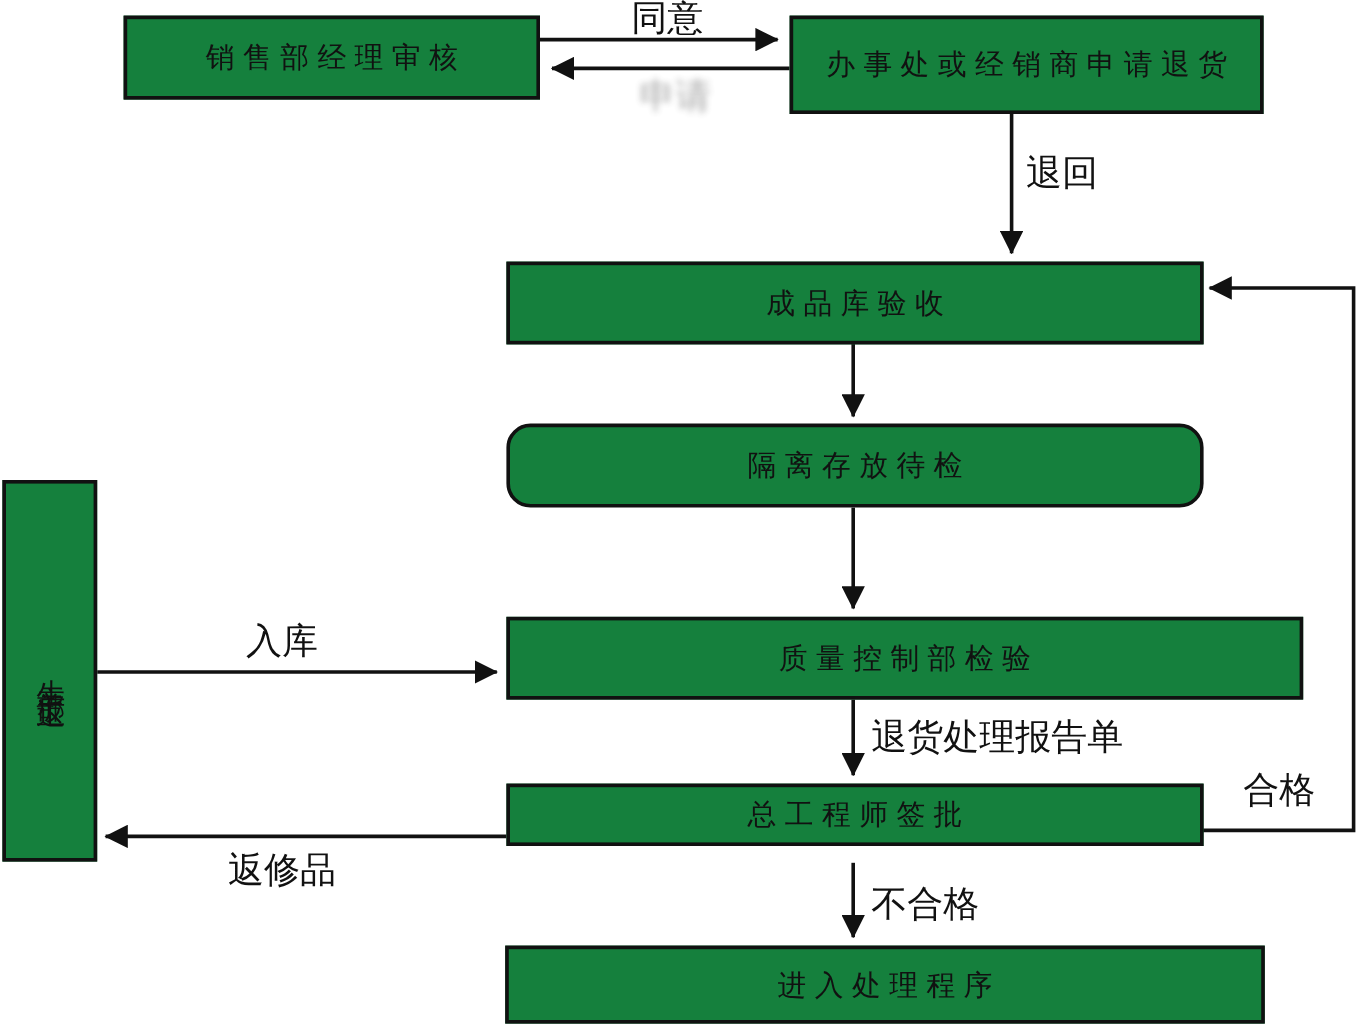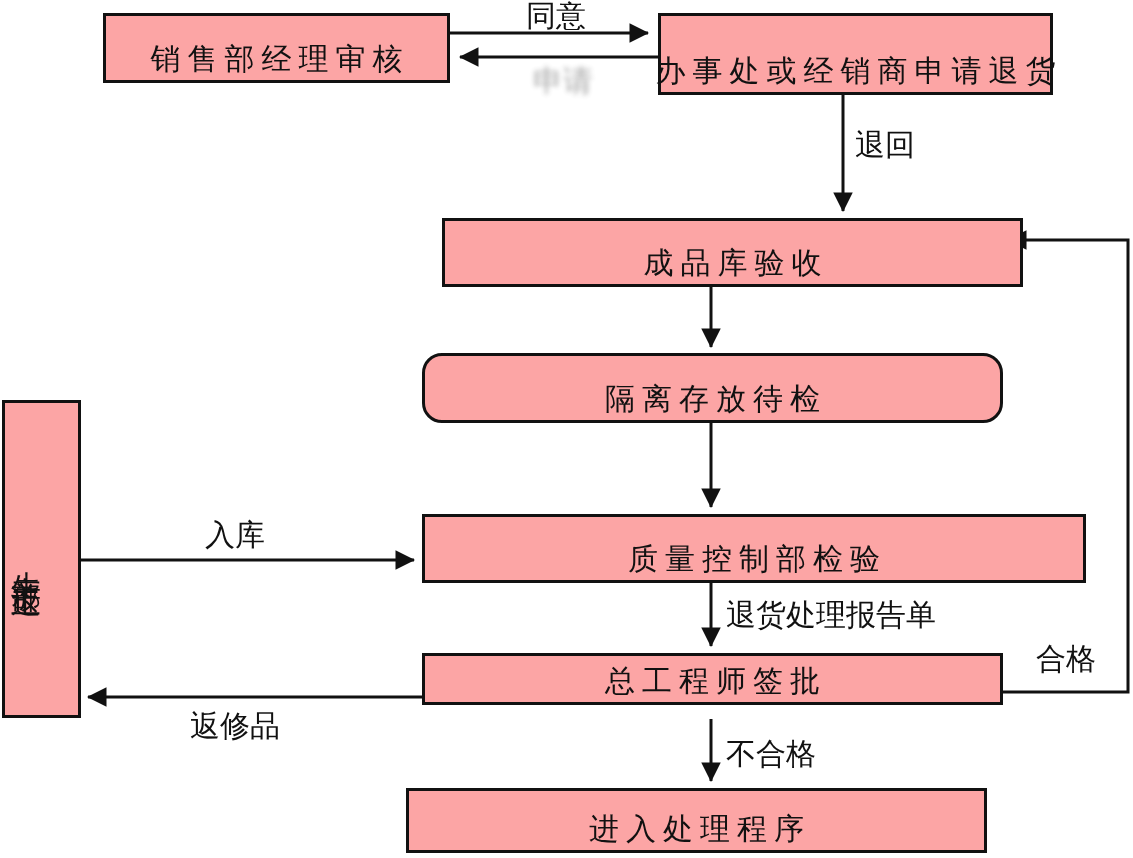--- a/index.html
+++ b/index.html
@@ -22,25 +22,25 @@
     pointer-events: none;
   }
   .wire {
     fill: none;
     stroke: #111111;
     stroke-width: 3;
   }
   .node {
     position: absolute;
     border: 3px solid #111111;
-    background: #fca5a5;
+    background: #15803d;
     display: flex;
-    align-items: flex-end;
+    align-items: center;
     justify-content: center;
-    font-size: 30px;
+    font-size: 24px;
     letter-spacing: 7px;
     text-indent: 7px;
     white-space: nowrap;
   }
   .node.vertical {
     writing-mode: vertical-rl;
     text-orientation: upright;
     letter-spacing: 5px;
     text-indent: 0;
   }
@@ -80,41 +80,41 @@
   </svg>
 
   <div class="node" style="left:103px; top:13px; width:347px; height:70px;">
     <span>销售部经理审核</span>
   </div>
 
   <div class="node" style="left:658px; top:13px; width:395px; height:82px;">
     <span>办事处或经销商申请退货</span>
   </div>
 
-  <div class="node" style="left:422px; top:218px; width:581px; height:69px;margin-left:20px;">
+  <div class="node" style="left:422px; top:218px; width:581px; height:69px;">
     <span>成品库验收</span>
   </div>
 
   <div class="node" style="left:422px; top:353px; width:581px; height:70px;border-radius:20px;">
     <span>隔离存放待检</span>
   </div>
 
   <div class="node" style="left:422px; top:514px; width:664px; height:69px;">
     <span>质量控制部检验</span>
   </div>
 
   <div class="node vertical" style="left:2px; top:400px; width:79px; height:318px;">
     <span>生产部返工</span>
   </div>
 
   <div class="node" style="left:422px; top:653px; width:581px; height:52px;">
     <span>总工程师签批</span>
   </div>
 
-  <div class="node" style="left:406px; top:788px; width:581px; height:65px;">
+  <div class="node" style="left:421px; top:788px; width:633px; height:65px;">
     <span>进入处理程序</span>
   </div>
 
   <div class="edge-label" style="left:526px; top:1px;">同意</div>
 
   <div class="edge-label ghost" style="left:533px; top:66px;">申请</div>
 
   <div class="edge-label" style="left:855px; top:130px;">退回</div>
 
   <div class="edge-label" style="left:205px; top:520px;">入库</div>

